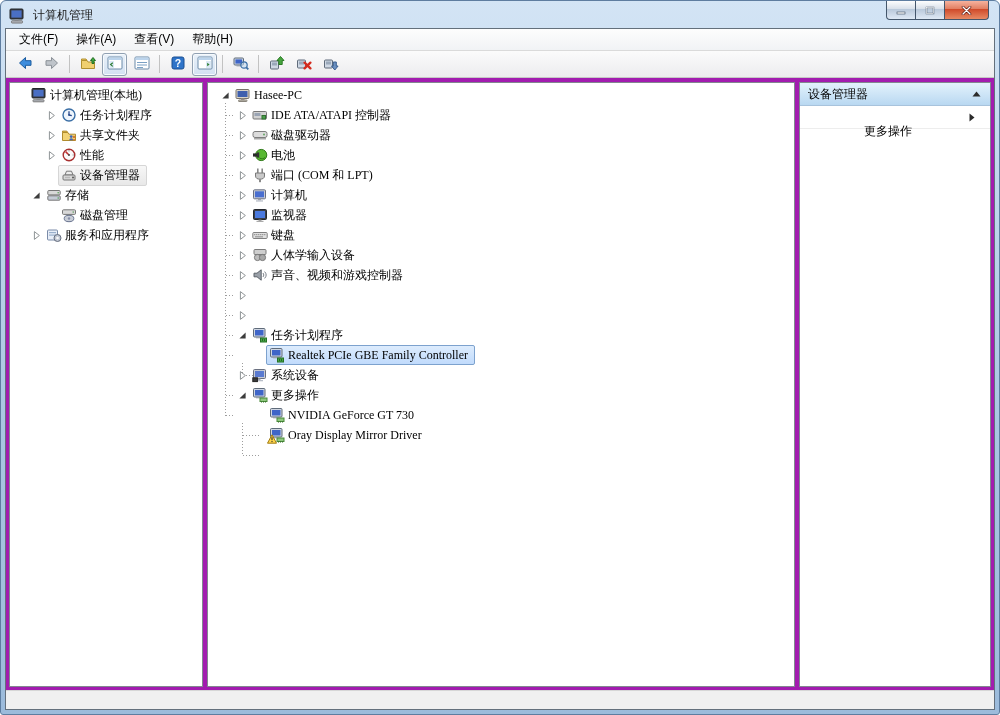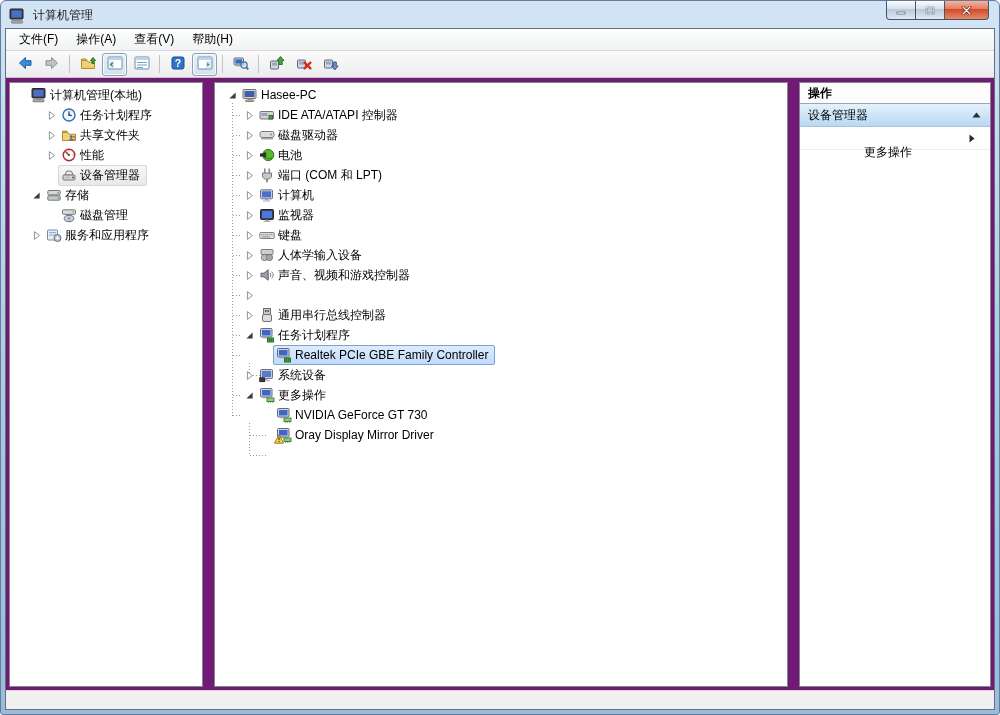--- a/index.html
+++ b/index.html
@@ -25,21 +25,21 @@
   .menubar{height:22px;background:linear-gradient(#fdfdfd,#f1f3f5);
     border-bottom:1px solid #dadada;display:flex;align-items:center;padding-left:4px;}
   .menu-item{padding:3px 9px;cursor:default;}
   .toolbar{height:27px;display:flex;align-items:center;padding:1px 5px;
     background:linear-gradient(#fbfbfb,#ececee);border-bottom:1px solid #c6c6c6;}
   .tb-btn{width:25px;height:23px;display:flex;align-items:center;justify-content:center;
     border:1px solid transparent;border-radius:3px;margin:0 1px;}
   .tb-btn.pressed{border-color:#90a0b2;background:linear-gradient(#eaf1f9,#d3e1f2);
     box-shadow:inset 0 0 0 1px #f6fafd;}
   .tb-sep{width:1px;height:18px;background:#c2c2c2;margin:0 4px;}
-  .content{flex:1;display:flex;padding:4px 3px 3px;gap:11px;min-height:0;background:#701a75;}
+  .content{flex:1;display:flex;padding:4px 3px 3px;gap:4px;min-height:0;background:#a21caf;font-family:Liberation Serif, serif;}
   .pane{background:#fff;border:1px solid #828790;overflow:hidden;position:relative;}
   .pane.left{width:194px;}
   .pane.center{flex:1;}
   .pane.right{width:192px;display:flex;flex-direction:column;}
   .statusbar{height:19px;background:#f0f0f0;border-top:1px solid #d6d6d6;}
   .tree{position:relative;padding-top:2px;}
   .tree-row{height:20px;display:flex;align-items:center;white-space:nowrap;}
   .indent{flex:0 0 auto;height:1px;}
   .expander{flex:0 0 14px;width:14px;height:14px;display:flex;align-items:center;justify-content:center;}
   .row-content{display:flex;align-items:center;padding:1px 3px 1px 2px;
@@ -565,31 +565,20 @@
                 </svg>
               </span>
             </div>
             <div class="tree-row">
               <span class="indent" style="width: 27px;"></span>
               <span class="expander">
                 <svg width="11" height="11" viewBox="0 0 11 11">
                   <path d="M3.4 1.6 L8.4 5.5 L3.4 9.4 Z" fill="#ffffff" stroke="#8f9496"></path>
                 </svg>
               </span>
-              <span class="row-content">
-                <span class="ticon">
-                  <svg viewBox="0 0 16 16" width="16" height="16">
-                    <rect x="4.5" y="1.5" width="7" height="6" fill="#c8c8c8" stroke="#707070"></rect>
-                    <rect x="6" y="3" width="1.5" height="2" fill="#555"></rect>
-                    <rect x="8.5" y="3" width="1.5" height="2" fill="#555"></rect>
-                    <rect x="3.5" y="7.5" width="9" height="7" rx="1.5" fill="#dcdcdc" stroke="#707070"></rect>
-                  </svg>
-                </span>
-                <span class="tlabel">通用串行总线控制器</span>
-              </span>
             </div>
             <div class="tree-row">
               <span class="indent" style="width: 27px;"></span>
               <span class="expander">
                 <svg width="11" height="11" viewBox="0 0 11 11">
                   <path d="M8.6 2.4 V8.6 H2.4 Z" fill="#3c3c3c"></path>
                 </svg>
               </span>
               <span class="row-content">
                 <span class="ticon">
@@ -709,21 +698,20 @@
                       <rect x="4.5" y="7" width="1" height="1.1" fill="#222"></rect>
                     </svg>
                   </span>
                 </span>
                 <span class="tlabel">Oray Display Mirror Driver</span>
               </span>
             </div>
           </div>
         </div>
       <div class="pane right">
-        <div class="actions-title">操作</div>
         <div class="section-header">
           <span class="hdr-label">设备管理器</span>
           <span class="arrow-ico">
             <svg width="9" height="6" viewBox="0 0 9 6">
                 <path d="M0.5 5.5 L4.5 0.5 L8.5 5.5 Z" fill="#2b2b2b"></path>
               </svg>
           </span>
         </div>
         <div class="more-actions">
           <span class="hdr-label">更多操作</span>

